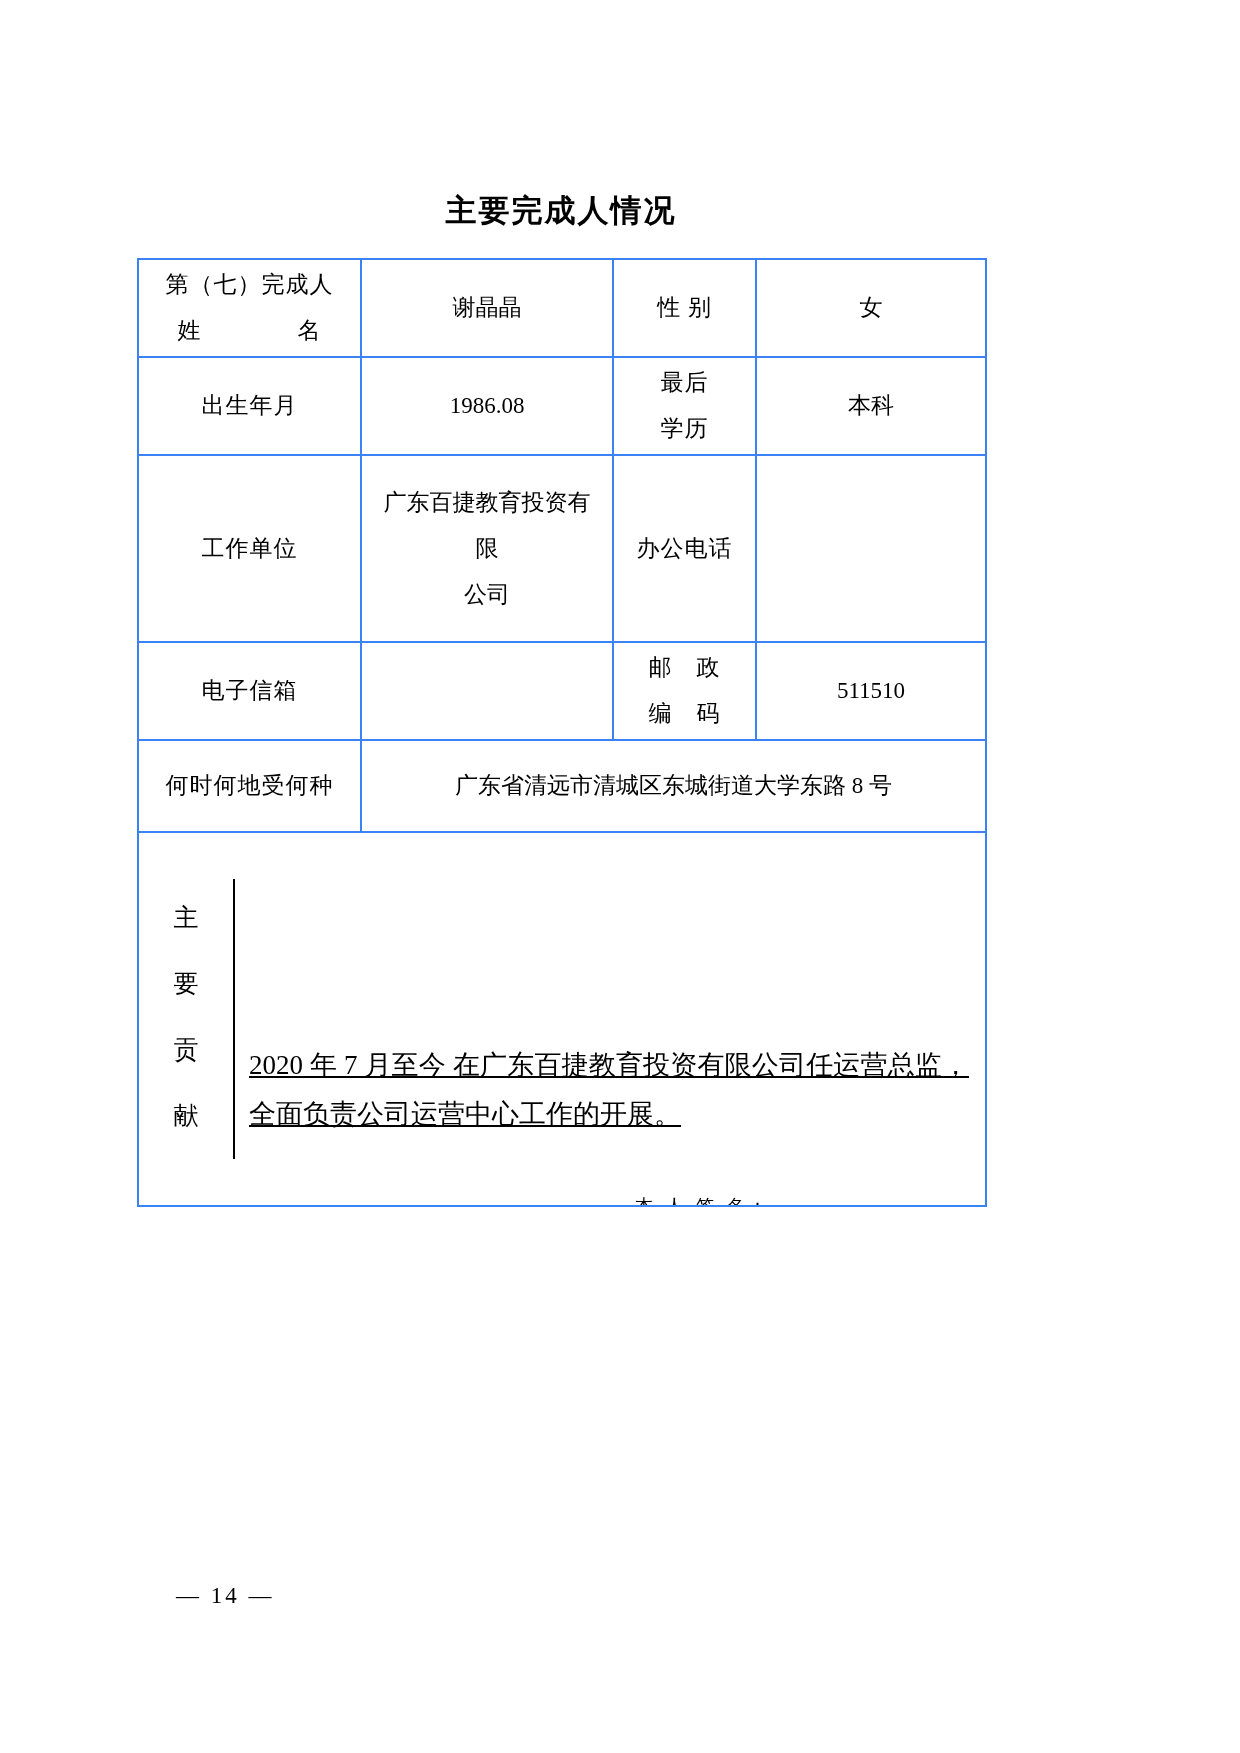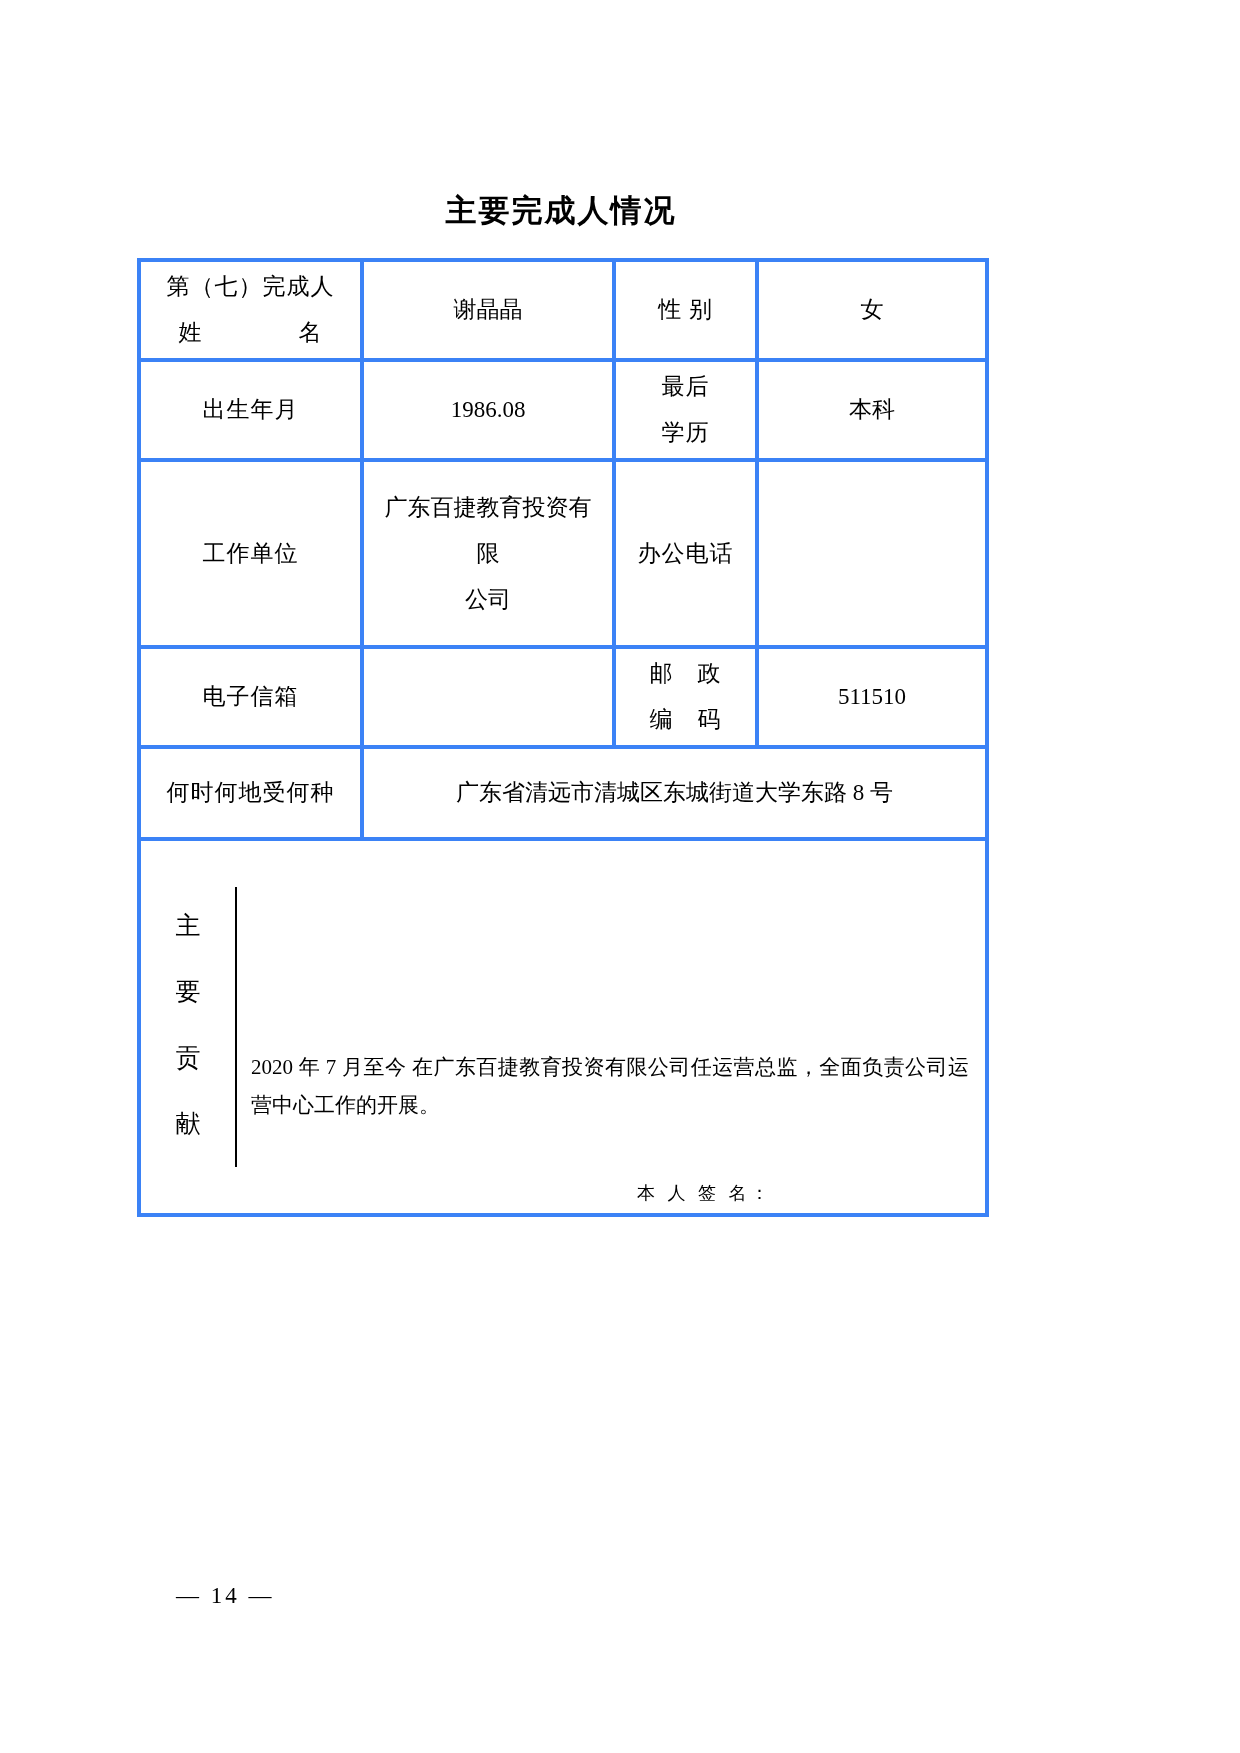--- a/index.html
+++ b/index.html
@@ -15,21 +15,21 @@
     text-align: center;
     font-family: "DejaVu Sans", "Liberation Sans", sans-serif;
     font-weight: bold; font-size: 31px; letter-spacing: 2px;
   }
 
   table.info-table {
     position: absolute; left: 137px; top: 258px; width: 848px;
     border-collapse: collapse; table-layout: fixed;
   }
   table.info-table td {
-    border: 4px solid #3b82f6;
+    border: 2px solid #3b82f6;
     text-align: center; vertical-align: middle;
     font-size: 23px; line-height: 2.0;
     white-space: pre-line;
     padding: 2px 6px;
     overflow: hidden;
   }
   td.lbl { font-size: 24px; letter-spacing: 1px; }
   td.vtop { vertical-align: top; padding-top: 6px; }
   td.vbot { vertical-align: bottom; padding-bottom: 12px; }
   td.loose { line-height: 2.55; }
@@ -38,22 +38,23 @@
   td.contrib-td { padding: 0 !important; }
   .contrib { display: flex; height: 280px; align-items: stretch; }
   .contrib-label {
     width: 94px; border-right: 2px solid #000;
     text-align: center; white-space: pre-line;
     font-size: 25px; line-height: 66px; padding-top: 6px;
   }
   .contrib-body { flex: 1; text-align: left; }
   .contrib-text {
     margin: 116px 16px 0 14px;
-    font-size: 21px; line-height: 1.8;
+    font-size: 27px; line-height: 1.8;
     text-align: justify;
+    text-decoration: underline;
   }
   .sig-line { margin-top: 4px; padding-left: 400px; font-size: 18px; letter-spacing: 4px; }
 
   .page-footer {
     position: absolute; left: 152px; top: 1583px;
     font-size: 23px; letter-spacing: 3px; margin-left: 24px;
   }
 </style>
 </head>
 <body>

